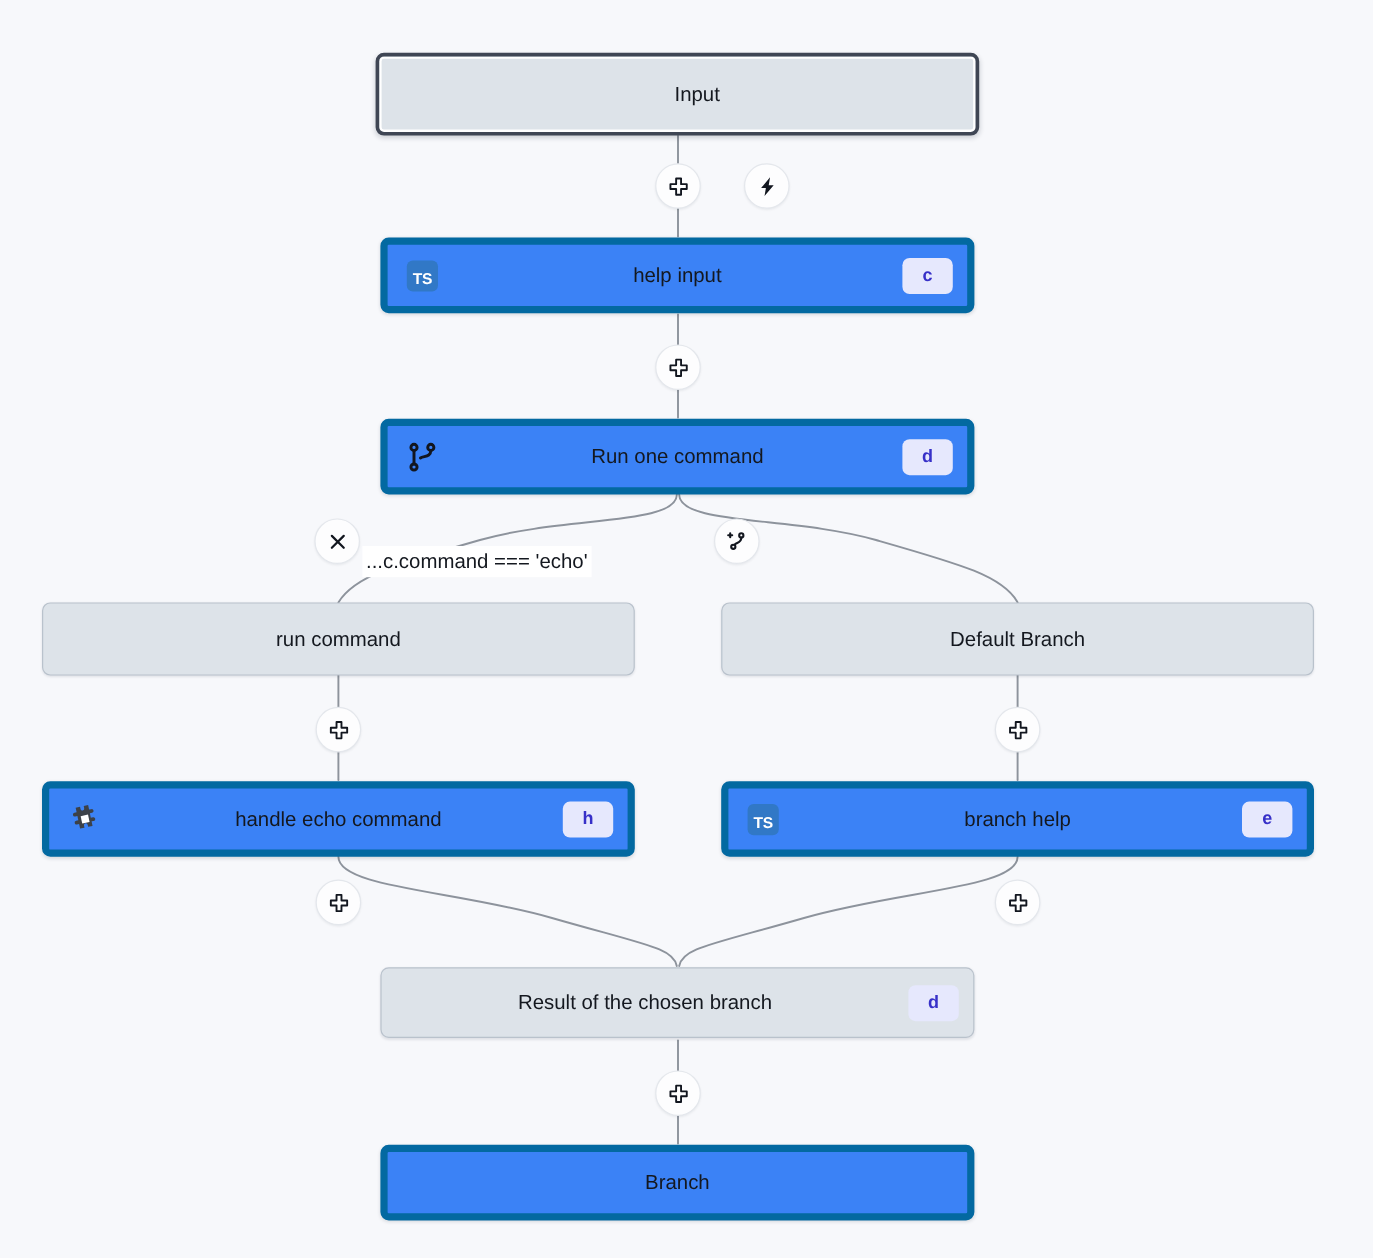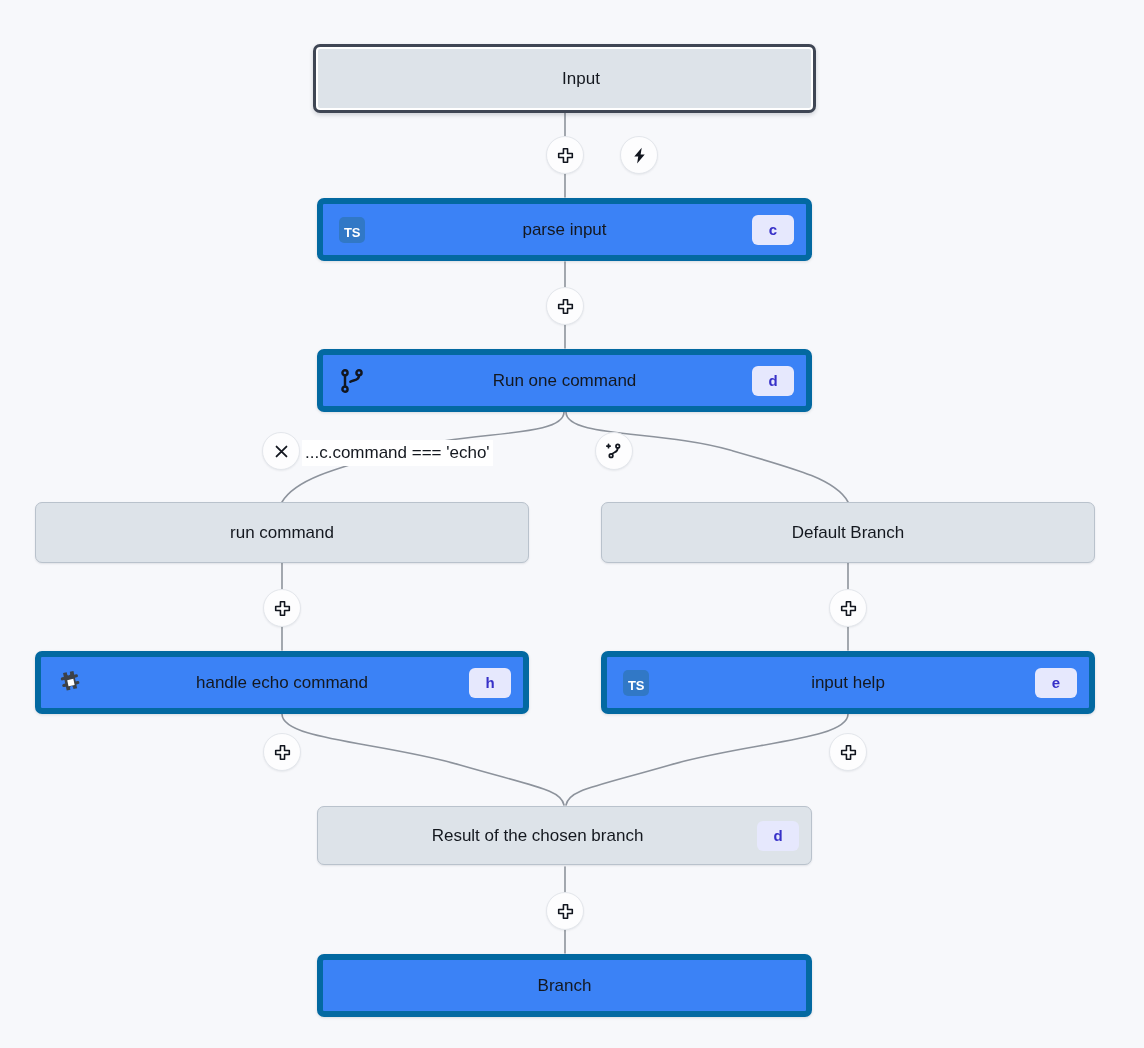--- a/index.html
+++ b/index.html
@@ -118,20 +118,21 @@
   .handle svg { display: block; }
   
   .cond-label {
     position: absolute;
     background: #ffffff;
     color: #14181f;
     font-size: 17px;
     white-space: nowrap;
     padding: 2px 3px;
     line-height: 1.3;
+    margin-top: 15px;
   }
 </style>
 </head>
 <body>
 
 <div id="canvas">
 
   <svg id="edges" viewBox="0 0 1144 1048" width="1144" height="1048">
     <g fill="none" stroke="#8d939c" stroke-width="1.6" stroke-linecap="round">
 
@@ -156,21 +157,21 @@
   </svg>
 
   <div class="node io selected" style="left:313px; top:44px; width:503px; height:69px;">
     <span class="node-label">Input</span>
   </div>
 
   <div class="node step" style="left:317px; top:198px; width:495px; height:63px;">
     <span class="lead-icon">
       <span class="ts-icon">TS</span>
     </span>
-    <span class="node-label">parse input</span>
+    <span class="node-label">help input</span>
     <span class="badge">c</span>
   </div>
 
   <div class="node step" style="left:317px; top:349px; width:495px; height:63px;">
     <span class="lead-icon">
       <svg width="28" height="28" viewBox="0 0 24 24" fill="none" stroke="#12161f" stroke-width="2.1" stroke-linecap="round" stroke-linejoin="round">
         <circle cx="6" cy="5" r="2.2"></circle>
         <circle cx="18" cy="5" r="2.2"></circle>
         <circle cx="6" cy="19" r="2.2"></circle>
         <path d="M6 7.2 V16.8"></path>
@@ -199,21 +200,21 @@
       </svg>
     </span>
     <span class="node-label">handle echo command</span>
     <span class="badge">h</span>
   </div>
 
   <div class="node step" style="left:601px; top:651px; width:494px; height:63px;">
     <span class="lead-icon">
       <span class="ts-icon">TS</span>
     </span>
-    <span class="node-label">input help</span>
+    <span class="node-label">branch help</span>
     <span class="badge">e</span>
   </div>
 
   <div class="node io" style="left:317px; top:806px; width:495px; height:59px;">
     <span class="node-label" style="margin-right:54px;">Result of the chosen branch</span>
     <span class="badge">d</span>
   </div>
 
   <div class="node step" style="left:317px; top:954px; width:495px; height:63px;">
     <span class="node-label">Branch</span>

